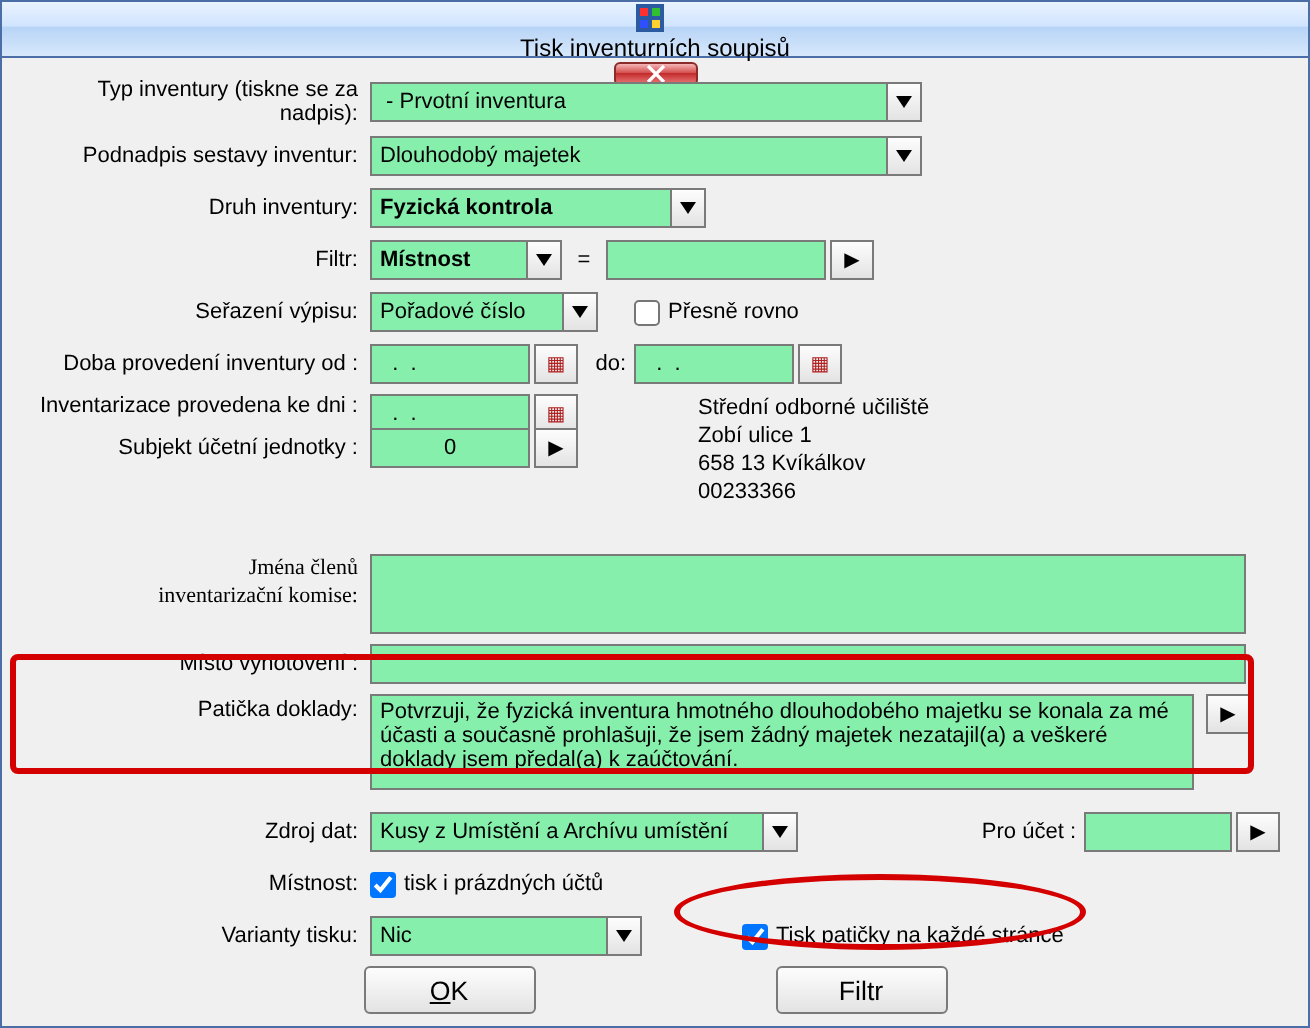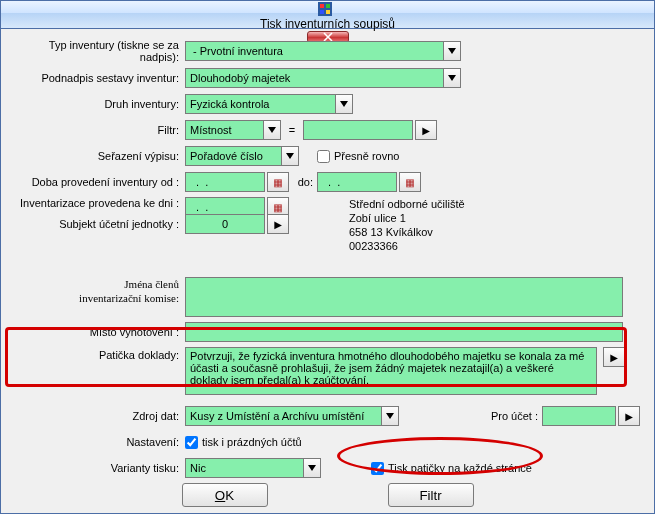--- a/index.html
+++ b/index.html
@@ -207,33 +207,33 @@
           <svg width="8" height="6" viewBox="0 0 8 6">
               <polygon points="0,0 8,0 4,6" fill="#000"></polygon>
             </svg>
         </span>
       </span>
     </div>
 
     <div class="row">
       <span class="label">Druh inventury:</span>
       <span class="combo">
-        <input class="input" style="width: 150px;" value="Fyzická kontrola">
+        <input class="input" style="width: 150px; font-weight: bold;" value="Fyzická kontrola">
         <span class="dd-btn">
           <svg width="8" height="6" viewBox="0 0 8 6">
               <polygon points="0,0 8,0 4,6" fill="#000"></polygon>
             </svg>
         </span>
       </span>
     </div>
 
     <div class="row">
       <span class="label">Filtr:</span>
       <span class="combo">
-        <input class="input" style="width: 78px;" value="Místnost">
+        <input class="input" style="width: 78px; font-weight: bold;" value="Místnost">
         <span class="dd-btn">
           <svg width="8" height="6" viewBox="0 0 8 6">
               <polygon points="0,0 8,0 4,6" fill="#000"></polygon>
             </svg>
         </span>
       </span>
       <span style="width:22px; text-align:center">=</span>
       <input class="input" style="width: 110px;" value="">
       <span class="icon-btn">
         <span class="arrow-glyph">▶</span>
@@ -329,21 +329,21 @@
       </span>
       <span style="flex:1"></span>
       <span style="padding-right:4px">Pro účet :</span>
       <input class="input" style="width: 74px;" value="">
       <span class="icon-btn">
           <span class="arrow-glyph">▶</span>
         </span>
     </div>
 
     <div class="row">
-      <span class="label">Nastavení:</span>
+      <span class="label">Místnost:</span>
       <label class="chk">
         <input type="checkbox" checked="" style="">
         <span>tisk i prázdných účtů</span>
       </label>
     </div>
 
     <div class="row" style="position:relative">
       <span class="label">Varianty tisku:</span>
       <span class="combo">
         <input class="input" style="width: 118px;" value="Nic">

